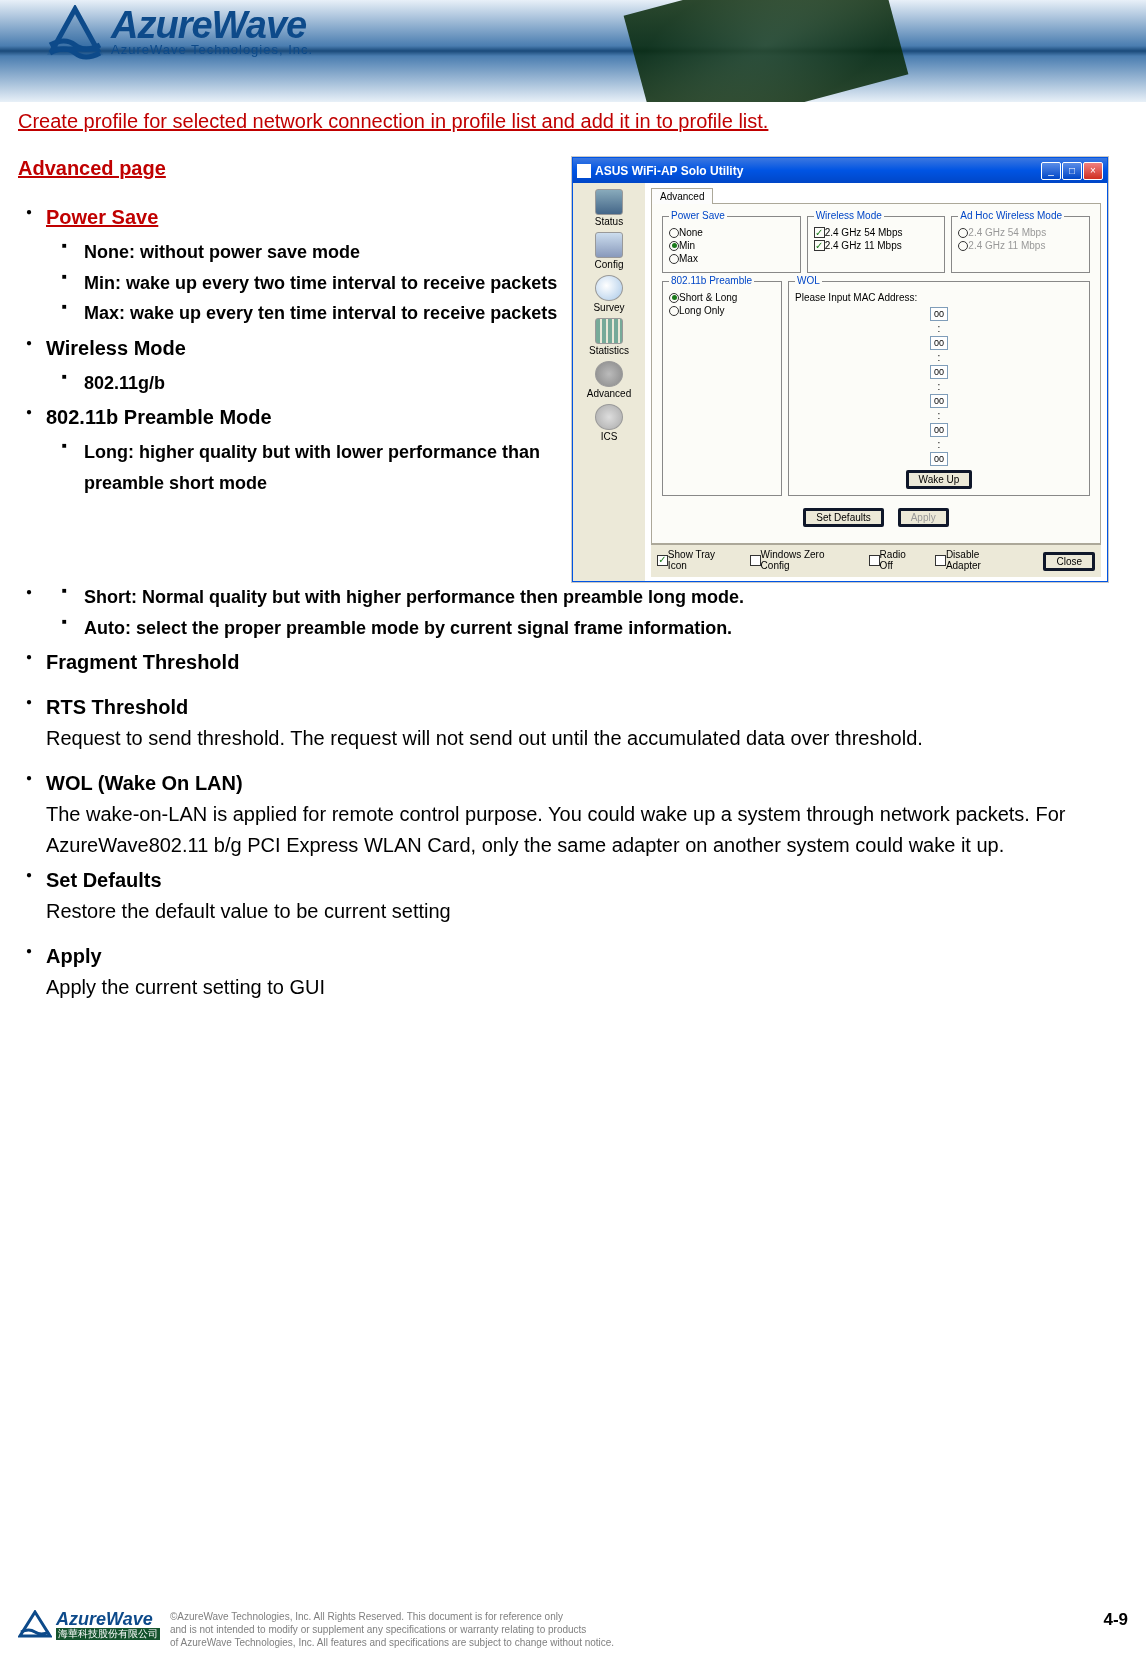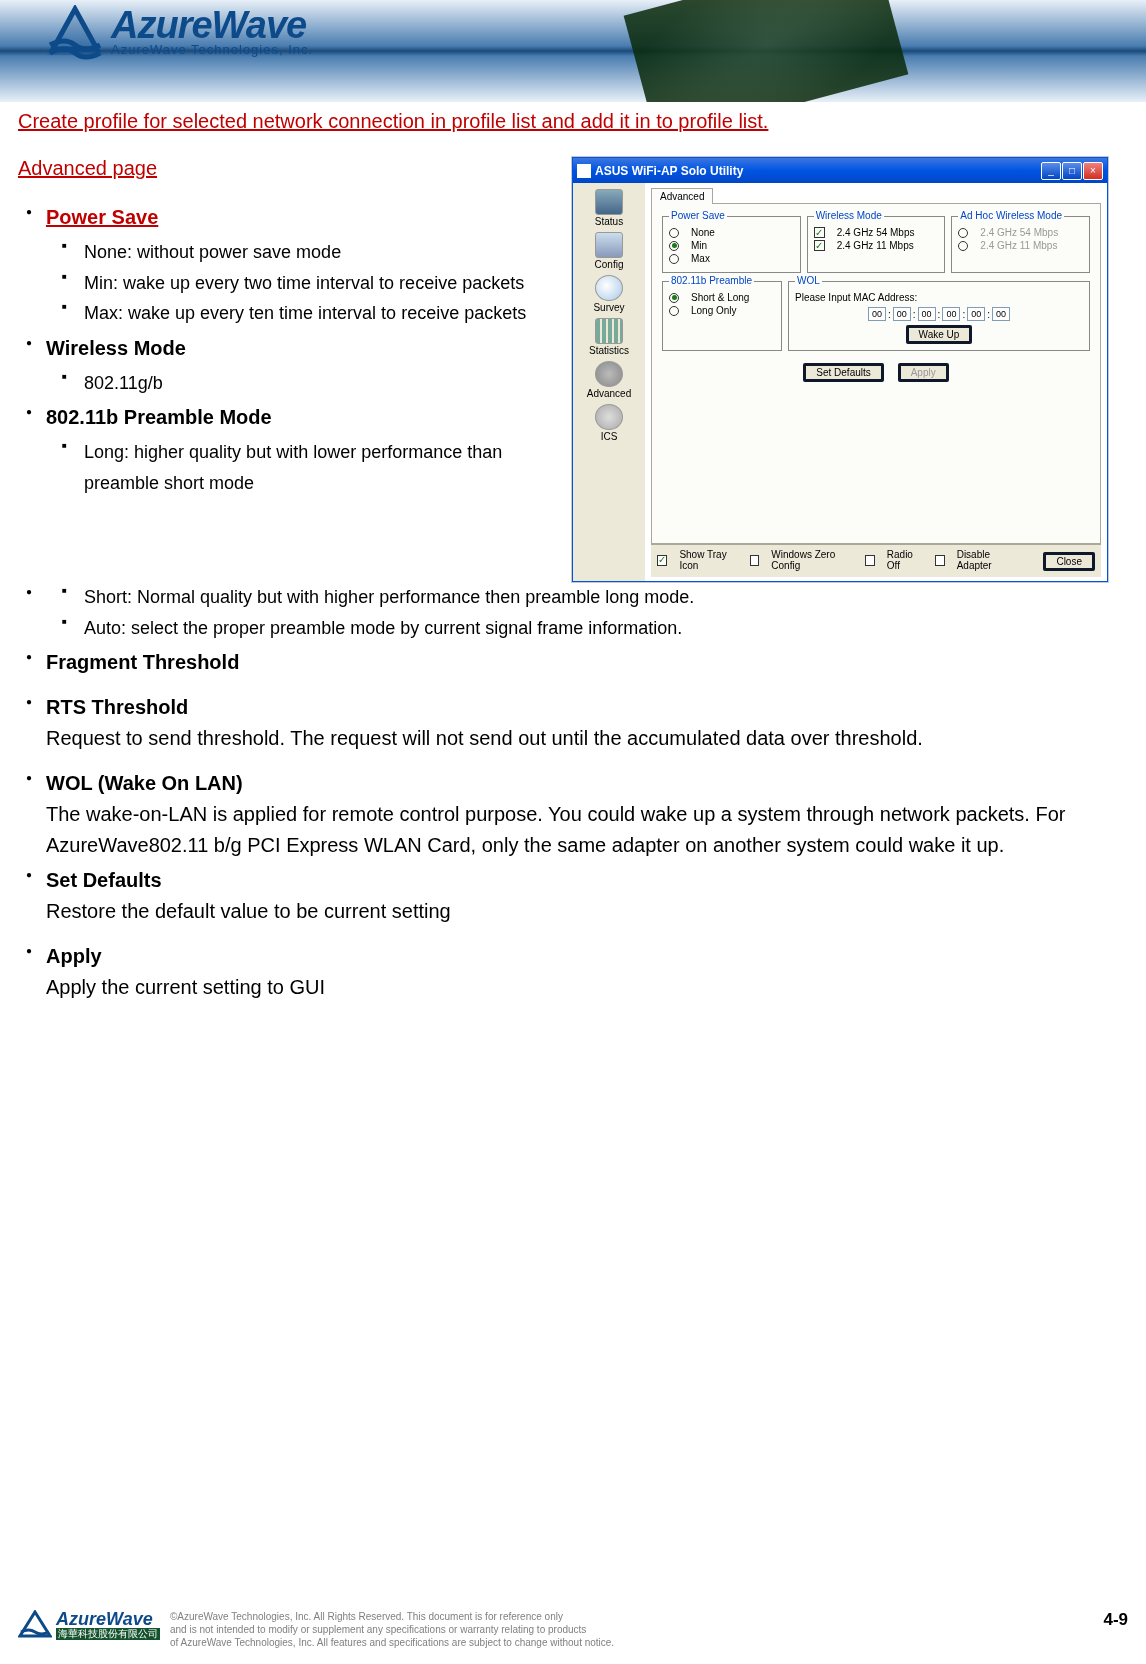--- a/index.html
+++ b/index.html
@@ -10,28 +10,28 @@
   .logo-icon { width: 60px; height: 55px; margin-right: 6px; }
   .logo-text { display: flex; flex-direction: column; }
   .logo-main { font-size: 38px; font-weight: bold; font-style: italic; color: #0d4a8a; letter-spacing: -1px; line-height: 0.9; }
   .logo-sub { font-size: 13px; color: #0d4a8a; letter-spacing: 1px; }
   .chip-decor { position: absolute; right: 250px; top: -20px; width: 260px; height: 130px; background: radial-gradient(ellipse at center, #2a4a2a 0%, #0a2a0a 70%); transform: rotate(-15deg); opacity: 0.85; }
   .content { padding: 5px 38px 0 18px; }
   .intro-line { color: #c00000; text-decoration: underline; font-size: 20px; line-height: 1.4; margin-bottom: 22px; }
   .two-col { display: flex; gap: 10px; align-items: flex-start; }
   .left-col { flex: 1; }
   .right-col { width: 536px; }
-  .adv-heading { color: #c00000; text-decoration: underline; font-size: 20px; font-weight: normal; margin-bottom: 22px; }
+  .adv-heading { color: #c00000; text-decoration: underline; font-size: 20px; font-weight: bold; margin-bottom: 22px; }
   ul.top-list { list-style: none; padding-left: 0; }
   ul.top-list > li { position: relative; padding-left: 28px; margin-bottom: 4px; }
   ul.top-list > li::before { content: "●"; position: absolute; left: 8px; top: 4px; font-size: 10px; }
   .item-head { font-size: 20px; font-weight: bold; line-height: 1.55; }
   .item-head.red { color: #c00000; text-decoration: underline; }
   .item-desc { font-size: 20px; line-height: 1.55; font-family: Arial, sans-serif; }
-  ul.sub-list { list-style: none; padding-left: 14px; margin-top: 4px; margin-bottom: 4px; }
+  ul.sub-list { list-style: none; padding-left: 14px; margin-top: 4px; margin-bottom: 4px; font-weight: bold; }
   ul.sub-list > li { position: relative; padding-left: 24px; font-family: Tahoma, Verdana, sans-serif; font-size: 18px; line-height: 1.7; }
   ul.sub-list > li::before { content: "■"; position: absolute; left: 2px; top: 2px; font-size: 8px; }
   .gap { margin-top: 14px; }
   
   .dialog { width: 536px; height: 425px; background: #ece9d8; border: 1px solid #0054e3; position: relative; box-shadow: 0 0 0 1px #c8c8c8; }
   .titlebar { height: 25px; background: linear-gradient(180deg, #3b77e0 0%, #0054e3 50%, #0046c7 100%); color: #fff; display: flex; align-items: center; padding: 0 4px; font-size: 12px; font-family: Tahoma, sans-serif; }
   .title-icon { width: 14px; height: 14px; background: #fff; margin-right: 4px; }
   .title-caption { flex: 1; font-weight: bold; }
   .win-btn { width: 20px; height: 18px; background: linear-gradient(180deg, #5a8de8, #0046c7); border: 1px solid #fff; color: #fff; font-size: 10px; display: inline-flex; align-items: center; justify-content: center; margin-left: 1px; border-radius: 2px; font-family: Tahoma, sans-serif; }
   .win-btn.close { background: linear-gradient(180deg, #f08080, #d03020); }
@@ -44,25 +44,25 @@
   .sb-icon.survey { background: radial-gradient(circle at 40% 40%, #fff, #a8c8e8); border-radius: 50%; }
   .sb-icon.stats { background: repeating-linear-gradient(90deg,#7a9 0 4px,#ece9d8 4px 6px); }
   .sb-icon.adv { background: radial-gradient(circle,#bbb,#888); border-radius:50%; }
   .sb-icon.ics { background: radial-gradient(circle,#ddd,#aaa); border-radius: 50%; }
   .dlg-main { flex: 1; background: #fff; padding: 4px 6px; position: relative; display: flex; flex-direction: column; }
   .tab { display: inline-block; padding: 2px 8px; background: #fcfcfc; border: 1px solid #aca899; border-bottom: none; font-size: 10px; position: relative; top: 1px; z-index: 2; }
   .tab-panel { border: 1px solid #aca899; padding: 12px 10px 10px 10px; background: #fcfcf8; flex: 1; }
   .groups-row { display: flex; gap: 6px; margin-bottom: 8px; }
   .group { border: 1px solid #888; padding: 10px 6px 6px 6px; position: relative; font-size: 10px; flex: 1; }
   .group-title { position: absolute; top: -7px; left: 6px; background: #fcfcf8; padding: 0 2px; color: #0046c7; font-size: 10px; }
-  .radio, .check { display: flex; align-items: center; gap: 12px; margin-bottom: 2px; font-size: 10px; }
+  .radio, .check { display: flex; align-items: center; gap: 0; margin-bottom: 2px; font-size: 10px; }
   .radio-dot { width: 10px; height: 10px; border: 1px solid #333; border-radius: 50%; display: inline-flex; align-items: center; justify-content: center; }
   .radio-dot.sel::after { content: ""; width: 5px; height: 5px; background: #1a7a1a; border-radius: 50%; }
   .chk-box { width: 11px; height: 11px; border: 1px solid #333; display: inline-flex; align-items: center; justify-content: center; color: #1a7a1a; font-size: 10px; line-height: 8px; }
-  .mac-row { display: flex; gap: 2px; align-items: center; font-size: 10px; justify-content: center; margin: 4px 0; }
+  .mac-row { display: flex; gap: 2px; align-items: center; font-size: 10px; justify-content: center; margin: 4px 0; flex-direction: column; }
   .mac-box { width: 18px; height: 14px; border: 1px solid #7f9db9; font-size: 9px; text-align: center; line-height: 12px; background: #fff; }
   .btn { border: 3px solid #0f172a; background: #ece9d8; padding: 1px 10px; font-size: 10px; border-radius: 2px; display: inline-block; }
   .btn.disabled { color: #999; }
   .center { text-align: center; }
   .bottom-bar { border-top: 1px solid #aca899; padding: 4px 6px; background: #ece9d8; display: flex; align-items: center; gap: 14px; font-size: 10px; }
   .bottom-bar .chk-box { background: #fff; }
   .bottom-bar .spacer { flex: 1; }
   
   .footer { position: absolute; bottom: 0; left: 0; right: 0; height: 58px; display: flex; align-items: flex-start; padding: 4px 18px 0 18px; gap: 10px; }
   .footer-logo { display: flex; align-items: center; gap: 4px; }

